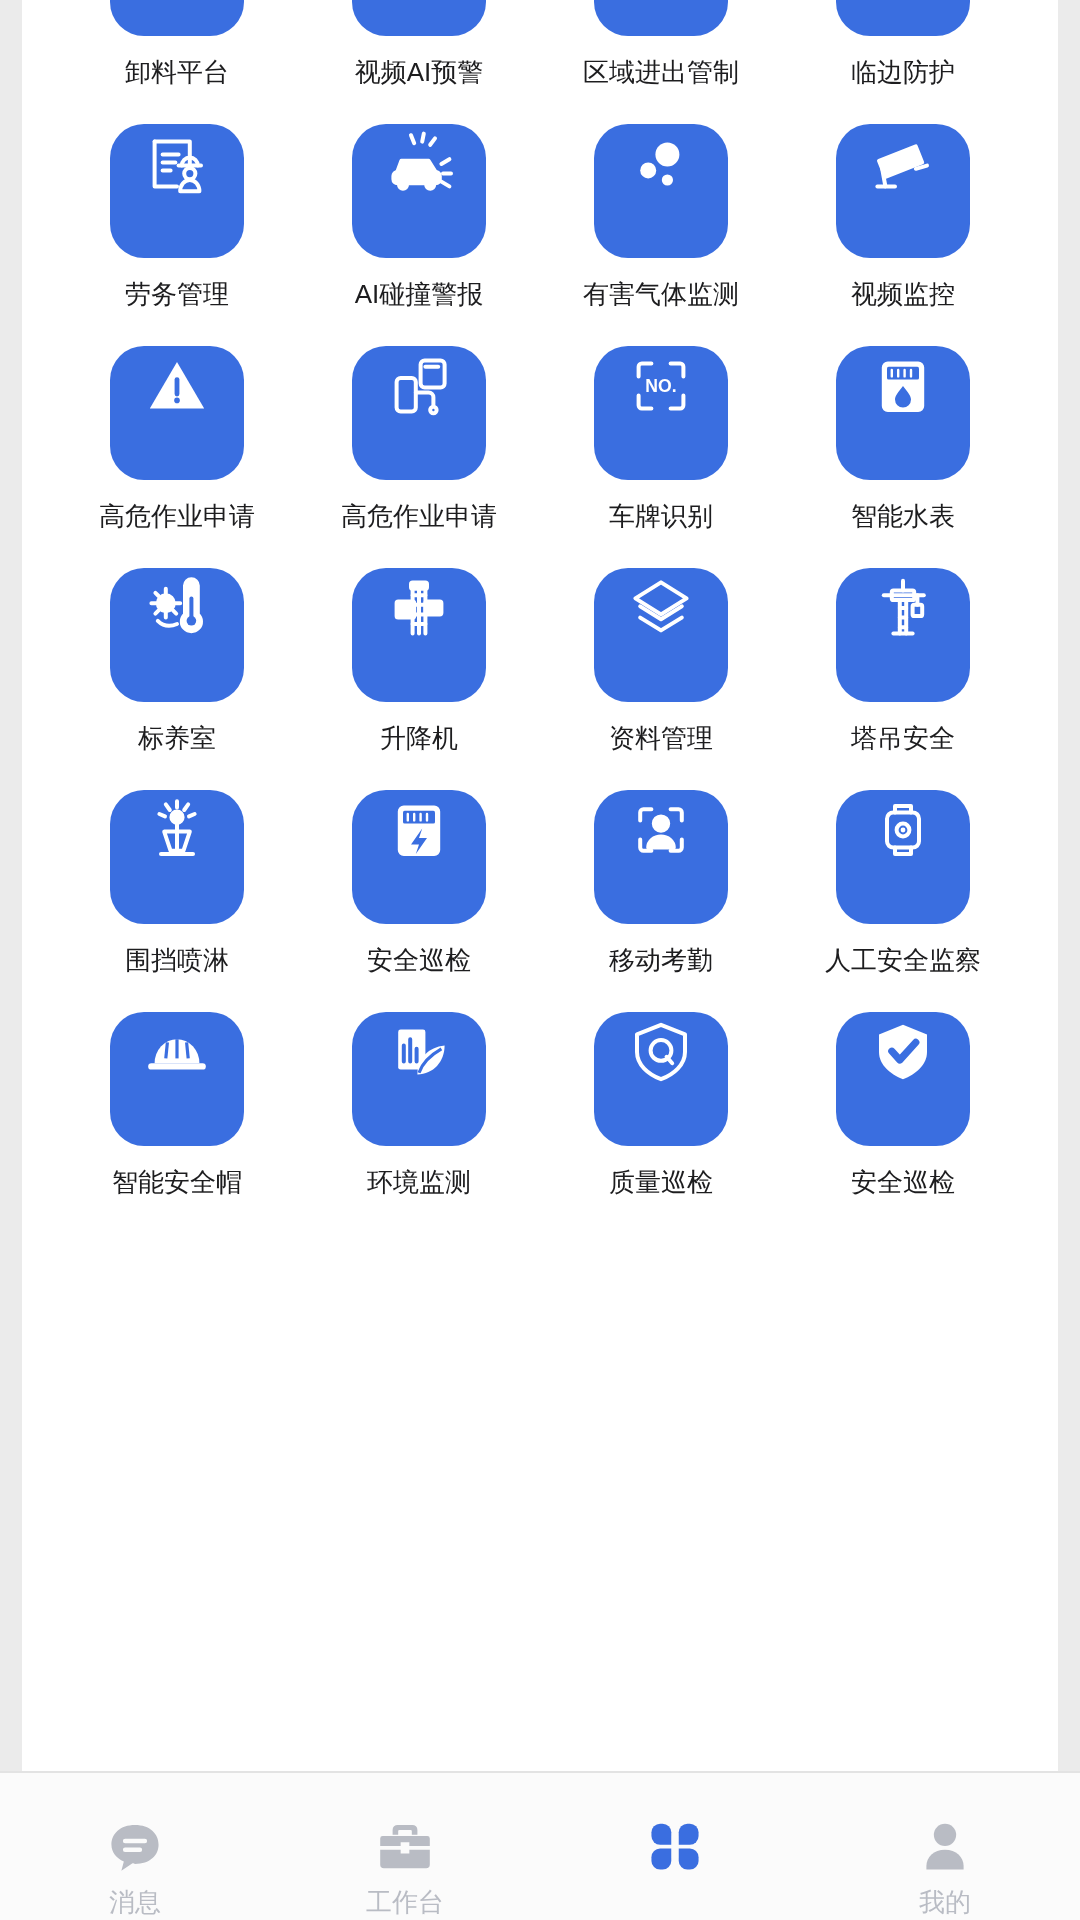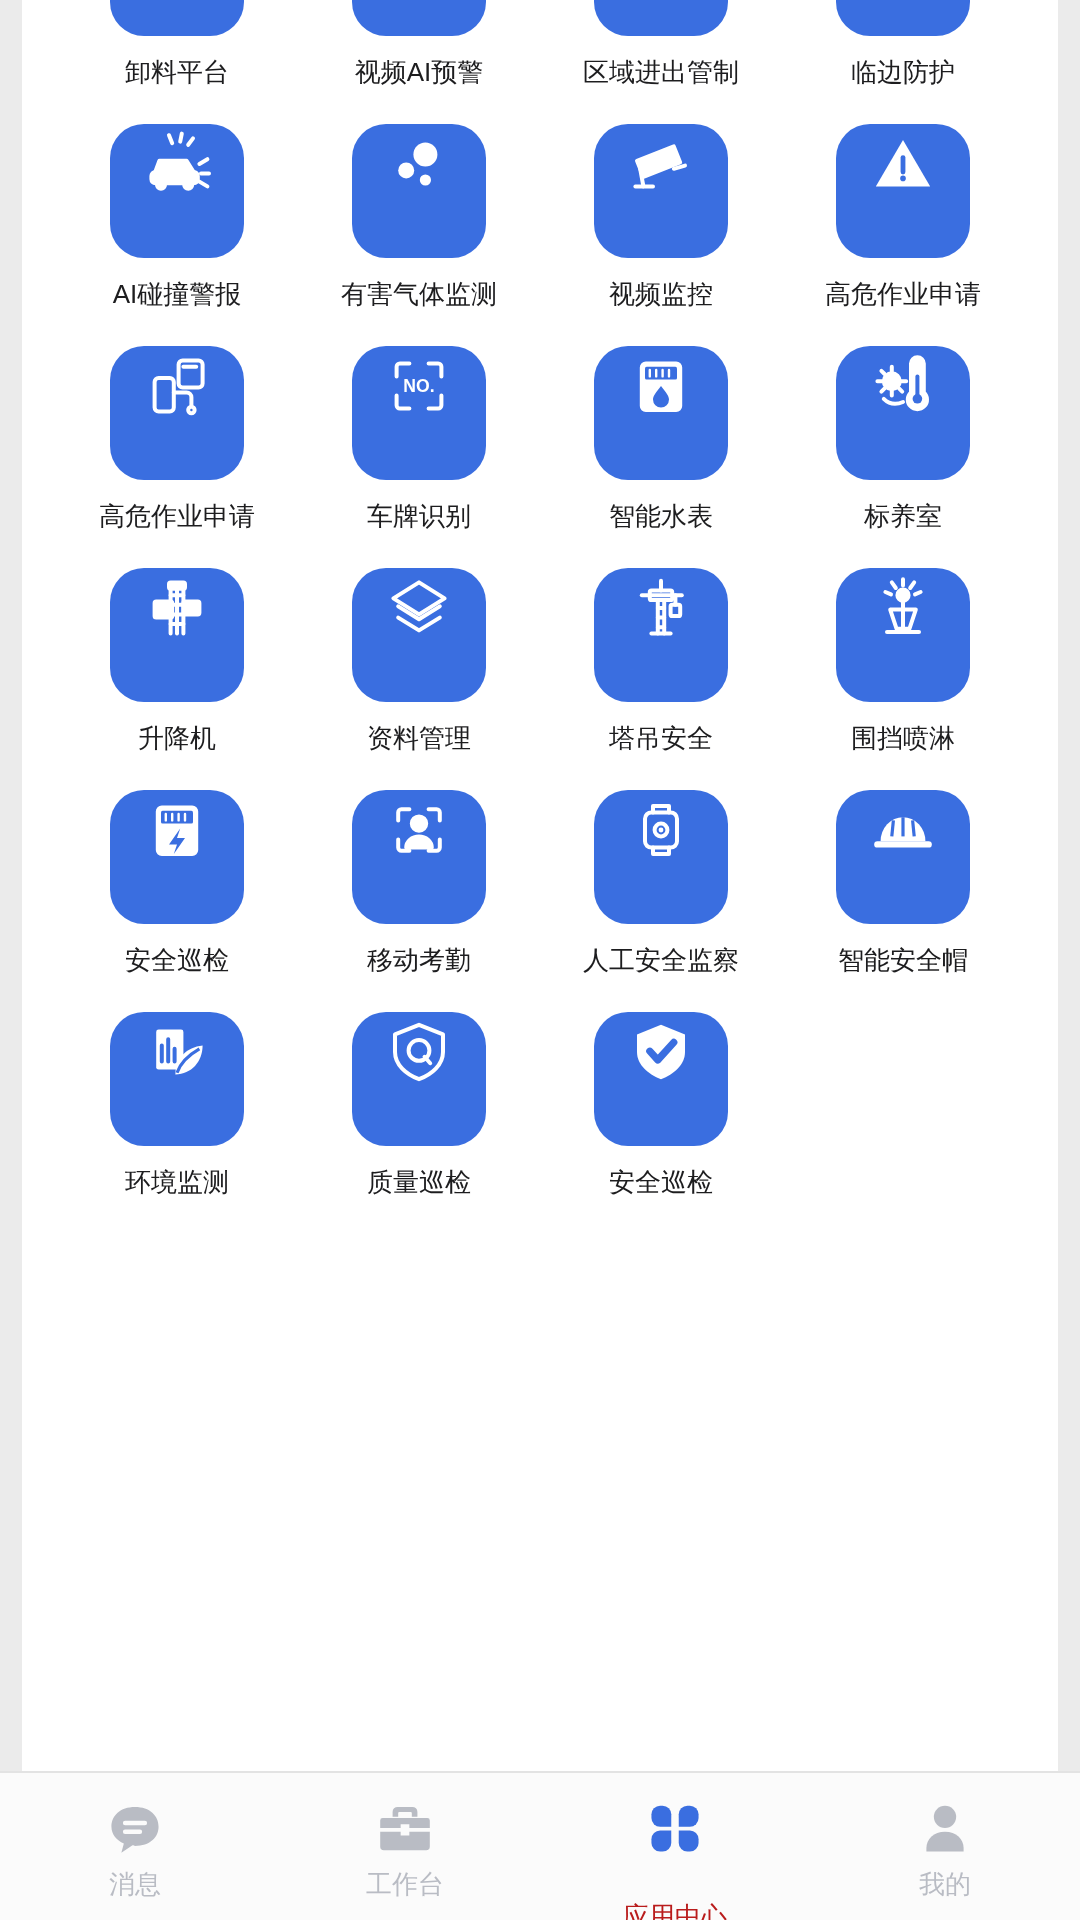--- a/index.html
+++ b/index.html
@@ -88,21 +88,21 @@
   .tabbar {
     position: absolute;
     left: 0;
     bottom: 0;
     width: 1080px;
     height: 149px;
     background: #fbfbfb;
     border-top: 2px solid #e3e3e3;
     display: flex;
     align-items: flex-start;
-    padding-top: 22px;
+    padding-top: 40px;
   }
 
   .tab {
     flex: 1;
     display: flex;
     flex-direction: column;
     align-items: center;
     justify-content: flex-start;
   }
 
@@ -192,20 +192,36 @@
             <svg viewBox="0 0 100 100">
               <g stroke="#fff" fill="none" stroke-width="5" stroke-linecap="round" stroke-linejoin="round">
       <path d="M18 30 H82"></path>
       <path d="M26 30 V74 M38 30 V74 M50 30 V74 M62 30 V74 M74 30 V74"></path>
       <path d="M18 48 H82"></path>
       <path d="M22 74 H34 M66 74 H78"></path>
     </g>
             </svg>
           </div>
           <div class="app-label">临边防护</div>
+        </div>
+        <div class="app-cell">
+          <div class="app-tile" style="background: rgb(58, 110, 224);">
+            <svg viewBox="0 0 100 100">
+              <g stroke="#fff" fill="none" stroke-width="5" stroke-linecap="round" stroke-linejoin="round">
+      <path d="M22 22 H66 V54"></path>
+      <path d="M22 22 V78 H50"></path>
+      <path d="M32 38 H52 M32 48 H48 M32 58 H42"></path>
+      <path d="M56 52 a10 10 0 0 1 20 0"></path>
+      <path d="M52 52 H80"></path>
+      <circle cx="66" cy="62" r="7"></circle>
+      <path d="M54 84 a12 14 0 0 1 24 0 Z"></path>
+    </g>
+            </svg>
+          </div>
+          <div class="app-label">劳务管理</div>
         </div>
         <div class="app-cell">
           <div class="app-tile" style="background: rgb(58, 110, 224);">
             <svg viewBox="0 0 100 100">
               <g stroke="#fff" fill="none" stroke-width="5" stroke-linecap="round" stroke-linejoin="round">
       <path d="M44 24 L40 14 M54 22 L56 12 M64 26 L70 18"></path>
       <path d="M22 62 L28 46 H62 L72 62" fill="#fff" stroke="#fff"></path>
       <rect x="18" y="60" width="58" height="14" rx="5" fill="#fff" stroke="#fff"></rect>
       <circle cx="30" cy="76" r="5" fill="#fff" stroke="#fff"></circle>
       <circle cx="64" cy="76" r="5" fill="#fff" stroke="#fff"></circle>

